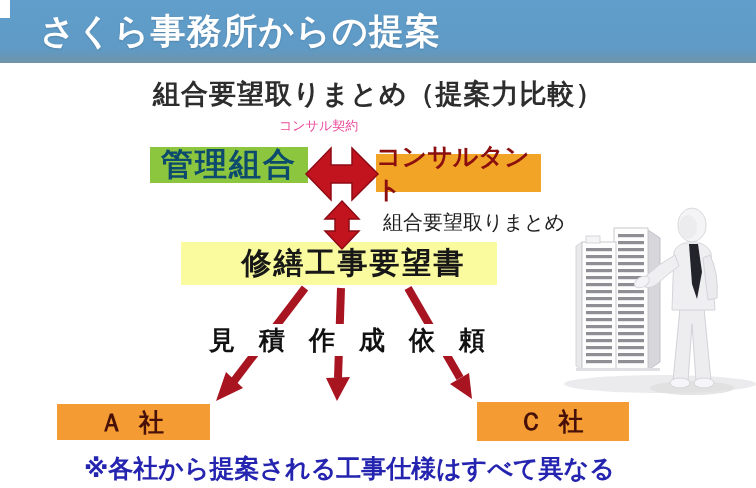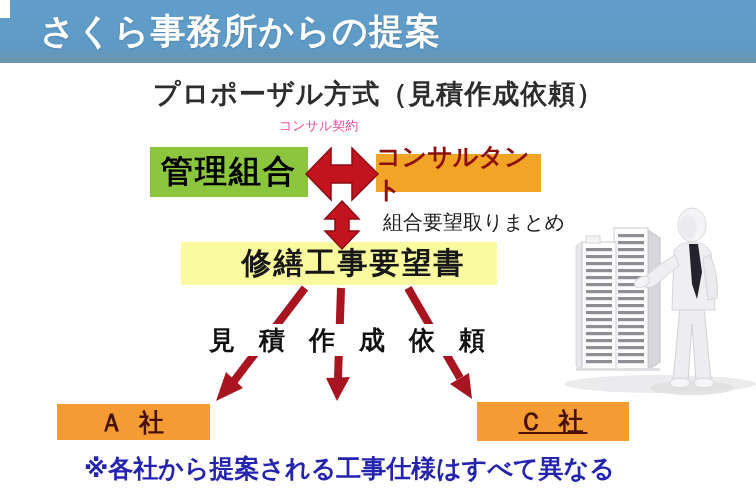--- a/index.html
+++ b/index.html
@@ -19,48 +19,48 @@
     padding-left:40px;color:#ffffff;font-size:35px;font-weight:bold;
     letter-spacing:1px;text-shadow:0 1px 2px rgba(0,0,0,0.15);
   }
   
   .subtitle{left:153px;top:76px;font-size:27px;font-weight:bold;color:#2d2d2d;letter-spacing:1px;}
   .contract-label{left:279px;top:117px;font-size:13px;color:#ec4899;}
   .summary-label{left:383px;top:209px;font-size:20px;color:#1d1d1d;}
   .note{left:84px;top:452px;font-size:25px;font-weight:bold;color:#2424B0;}
   
   .box{display:flex;align-items:center;justify-content:center;font-weight:bold;}
-  .box-management{left:150px;top:147px;width:158px;height:50px;background:#8CC63F;font-size:32px;color:#000000;letter-spacing:2px;}
+  .box-management{left:150px;top:147px;width:158px;height:36px;background:#8CC63F;font-size:32px;color:#0c4a6e;letter-spacing:2px;}
   .box-consultant{left:376px;top:154px;width:165px;height:38px;background:#F1A426;font-size:25px;color:#8B0F0F;}
   .box-request{left:181px;top:242px;width:287px;height:43px;background:#FAFA9E;font-size:30px;color:#171717;letter-spacing:2px;padding-left:29px;}
   .box-company{background:#F49C33;font-size:25px;color:#471109;letter-spacing:4px;}
   .box-company-a{left:57px;top:404px;width:153px;height:36px;}
   .box-company-b{left:266px;top:401px;width:149px;height:38px;}
-  .box-company-c{left:477px;top:402px;width:152px;height:39px;text-decoration:underline;}
+  .box-company-c{left:477px;top:402px;width:152px;height:39px;}
   
   .estimate-label{
     left:197px;top:324px;height:32px;line-height:32px;
     background:#ffffff;padding:0 2px 0 12px;
     font-size:26px;font-weight:bold;color:#111;letter-spacing:24px;white-space:nowrap;
   }
   svg{display:block;}
   .arrows-layer{left:0;top:0;pointer-events:none;}
   .illustration{left:552px;top:192px;}
 </style>
 </head>
 <body>
 
 <div class="slide">
 
   <div class="abs header">
     <div class="title">さくら事務所からの提案</div>
   </div>
   <div class="abs header-notch"></div>
 
-  <div class="abs subtitle">プロポーザル方式（見積作成依頼）</div>
+  <div class="abs subtitle">組合要望取りまとめ（提案力比較）</div>
   <div class="abs contract-label">コンサル契約</div>
   <div class="abs summary-label">組合要望取りまとめ</div>
 
   <div class="abs box box-management">管理組合</div>
   <div class="abs box box-consultant">コンサルタント</div>
   <div class="abs box box-request">修繕工事要望書</div>
   <div class="abs box box-company box-company-a">Ａ 社</div>
   <div class="abs box box-company box-company-c">Ｃ 社</div>
 
   <svg class="abs arrows-layer" width="756" height="488" viewBox="0 0 756 488" aria-hidden="true">

